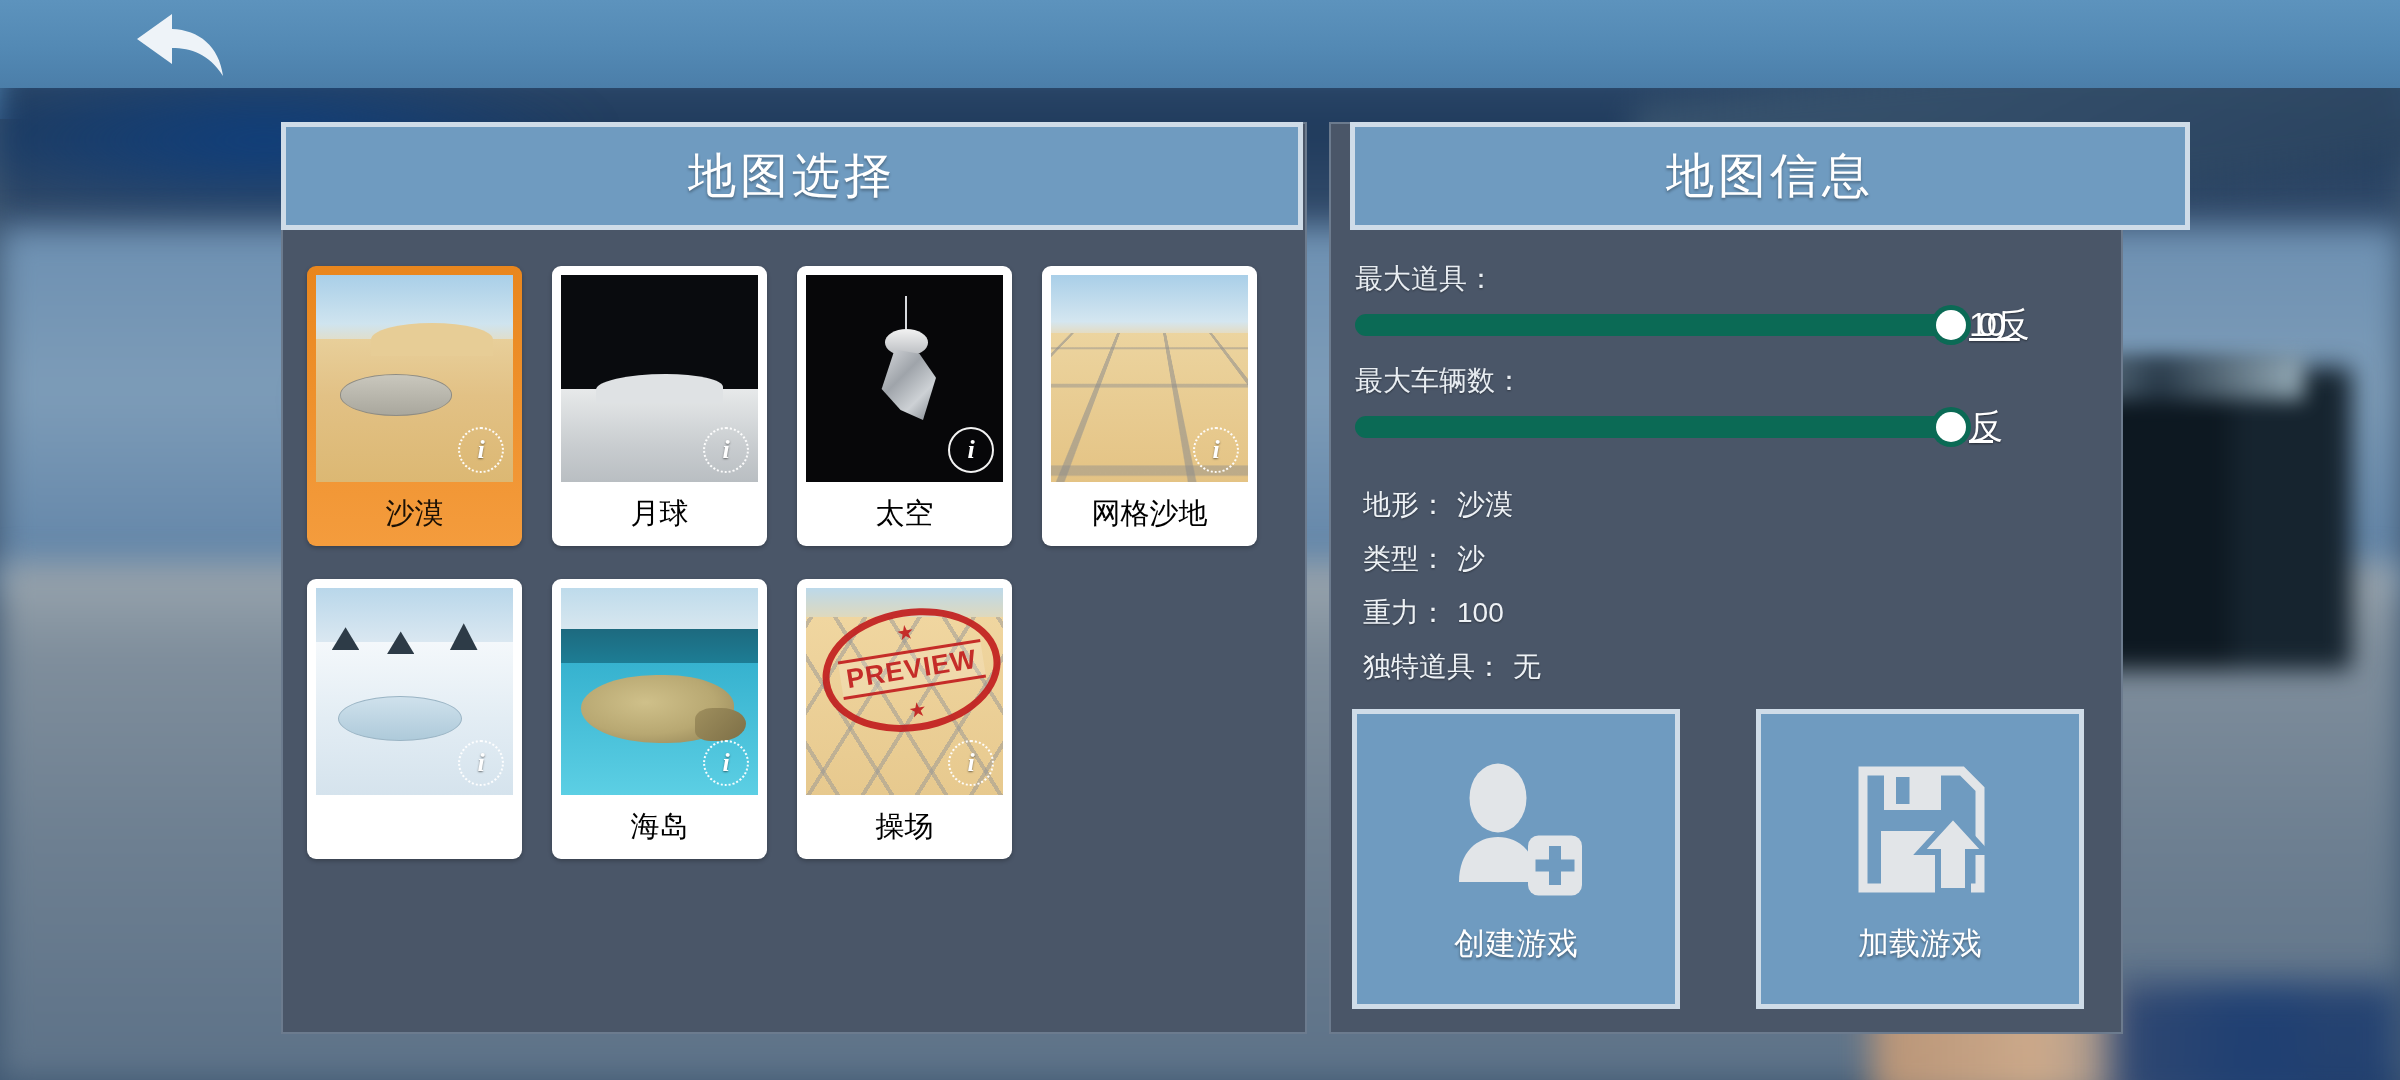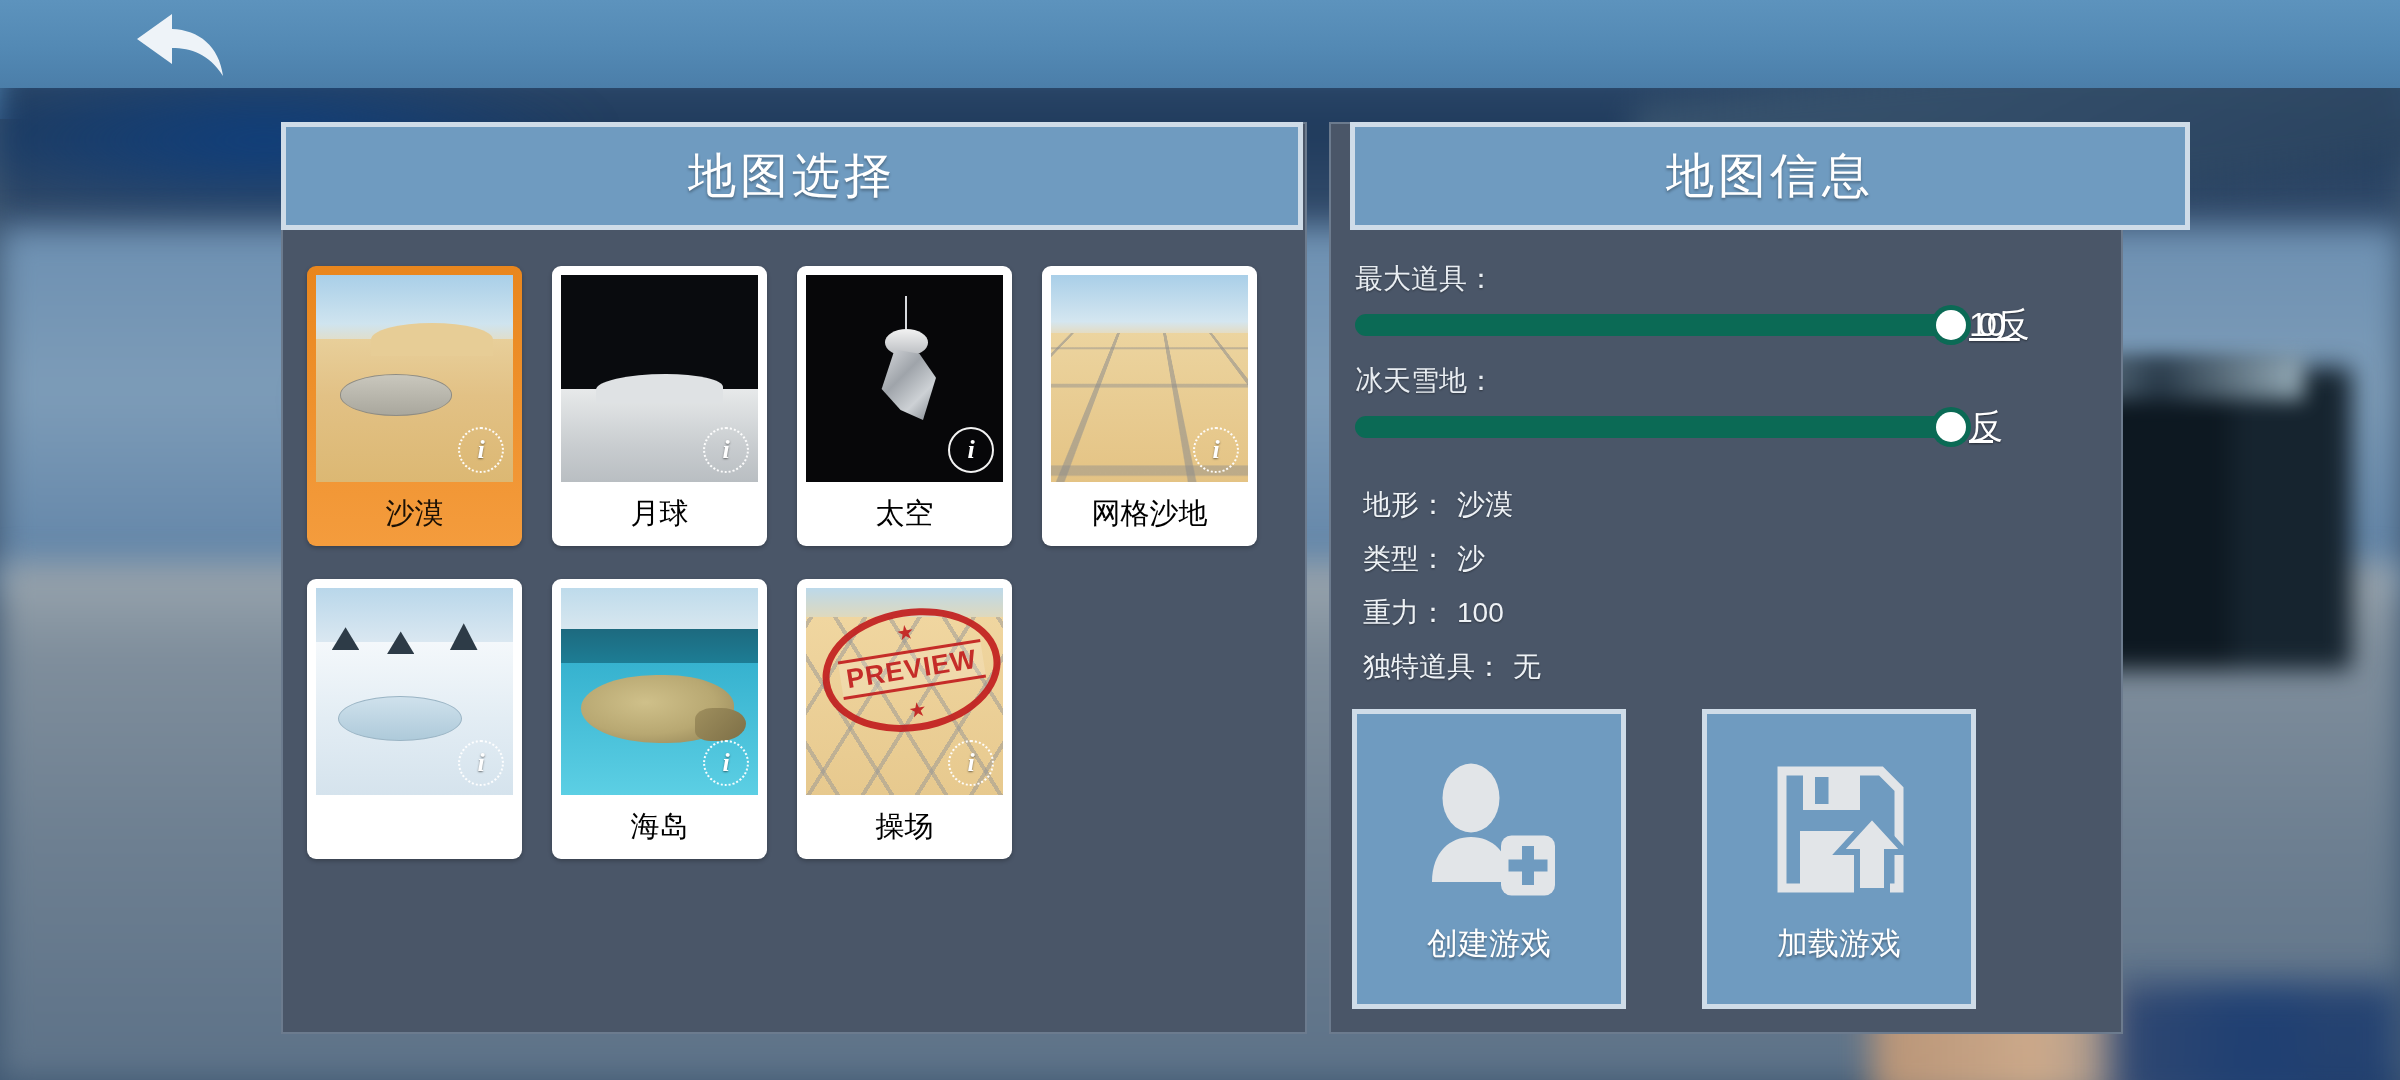--- a/index.html
+++ b/index.html
@@ -258,21 +258,21 @@
     text-shadow:0 1px 2px rgba(0,0,0,.4);
   }
   .info-line .k{margin-right:10px;margin-left:8px;}
 
   
   #actions{
     position:absolute;left:1352px;top:709px;
     display:flex;gap:76px;z-index:7;
   }
   .action-btn{
-    width:274px;height:300px;
+    width:328px;height:300px;
     background:#6f9bc0;
     border:5px solid #cfdce8;
     box-sizing:border-box;
     display:flex;flex-direction:column;align-items:center;justify-content:center;
     gap:20px;cursor:pointer;
   }
   .action-btn .ico{width:150px;height:150px;display:block;}
   .action-btn .lbl{
     color:#ffffff;font-size:31px;
     text-shadow:0 2px 3px rgba(0,0,0,.4);
@@ -404,21 +404,21 @@
       <div>
         <div class="slider-label">最大道具：</div>
         <div class="slider-row">
           <div class="slider-track">
             <div class="slider-knob" style="left: 100%;"></div>
           </div>
           <div class="slider-value">100反</div>
         </div>
       </div>
       <div>
-        <div class="slider-label">冰天雪地：</div>
+        <div class="slider-label">最大车辆数：</div>
         <div class="slider-row">
           <div class="slider-track">
             <div class="slider-knob" style="left: 100%;"></div>
           </div>
           <div class="slider-value">反</div>
         </div>
       </div>
     </div>
   <div class="info-lines" id="info-lines">
       <div class="info-line"><span class="k">地形：</span><span class="v">沙漠</span></div>

